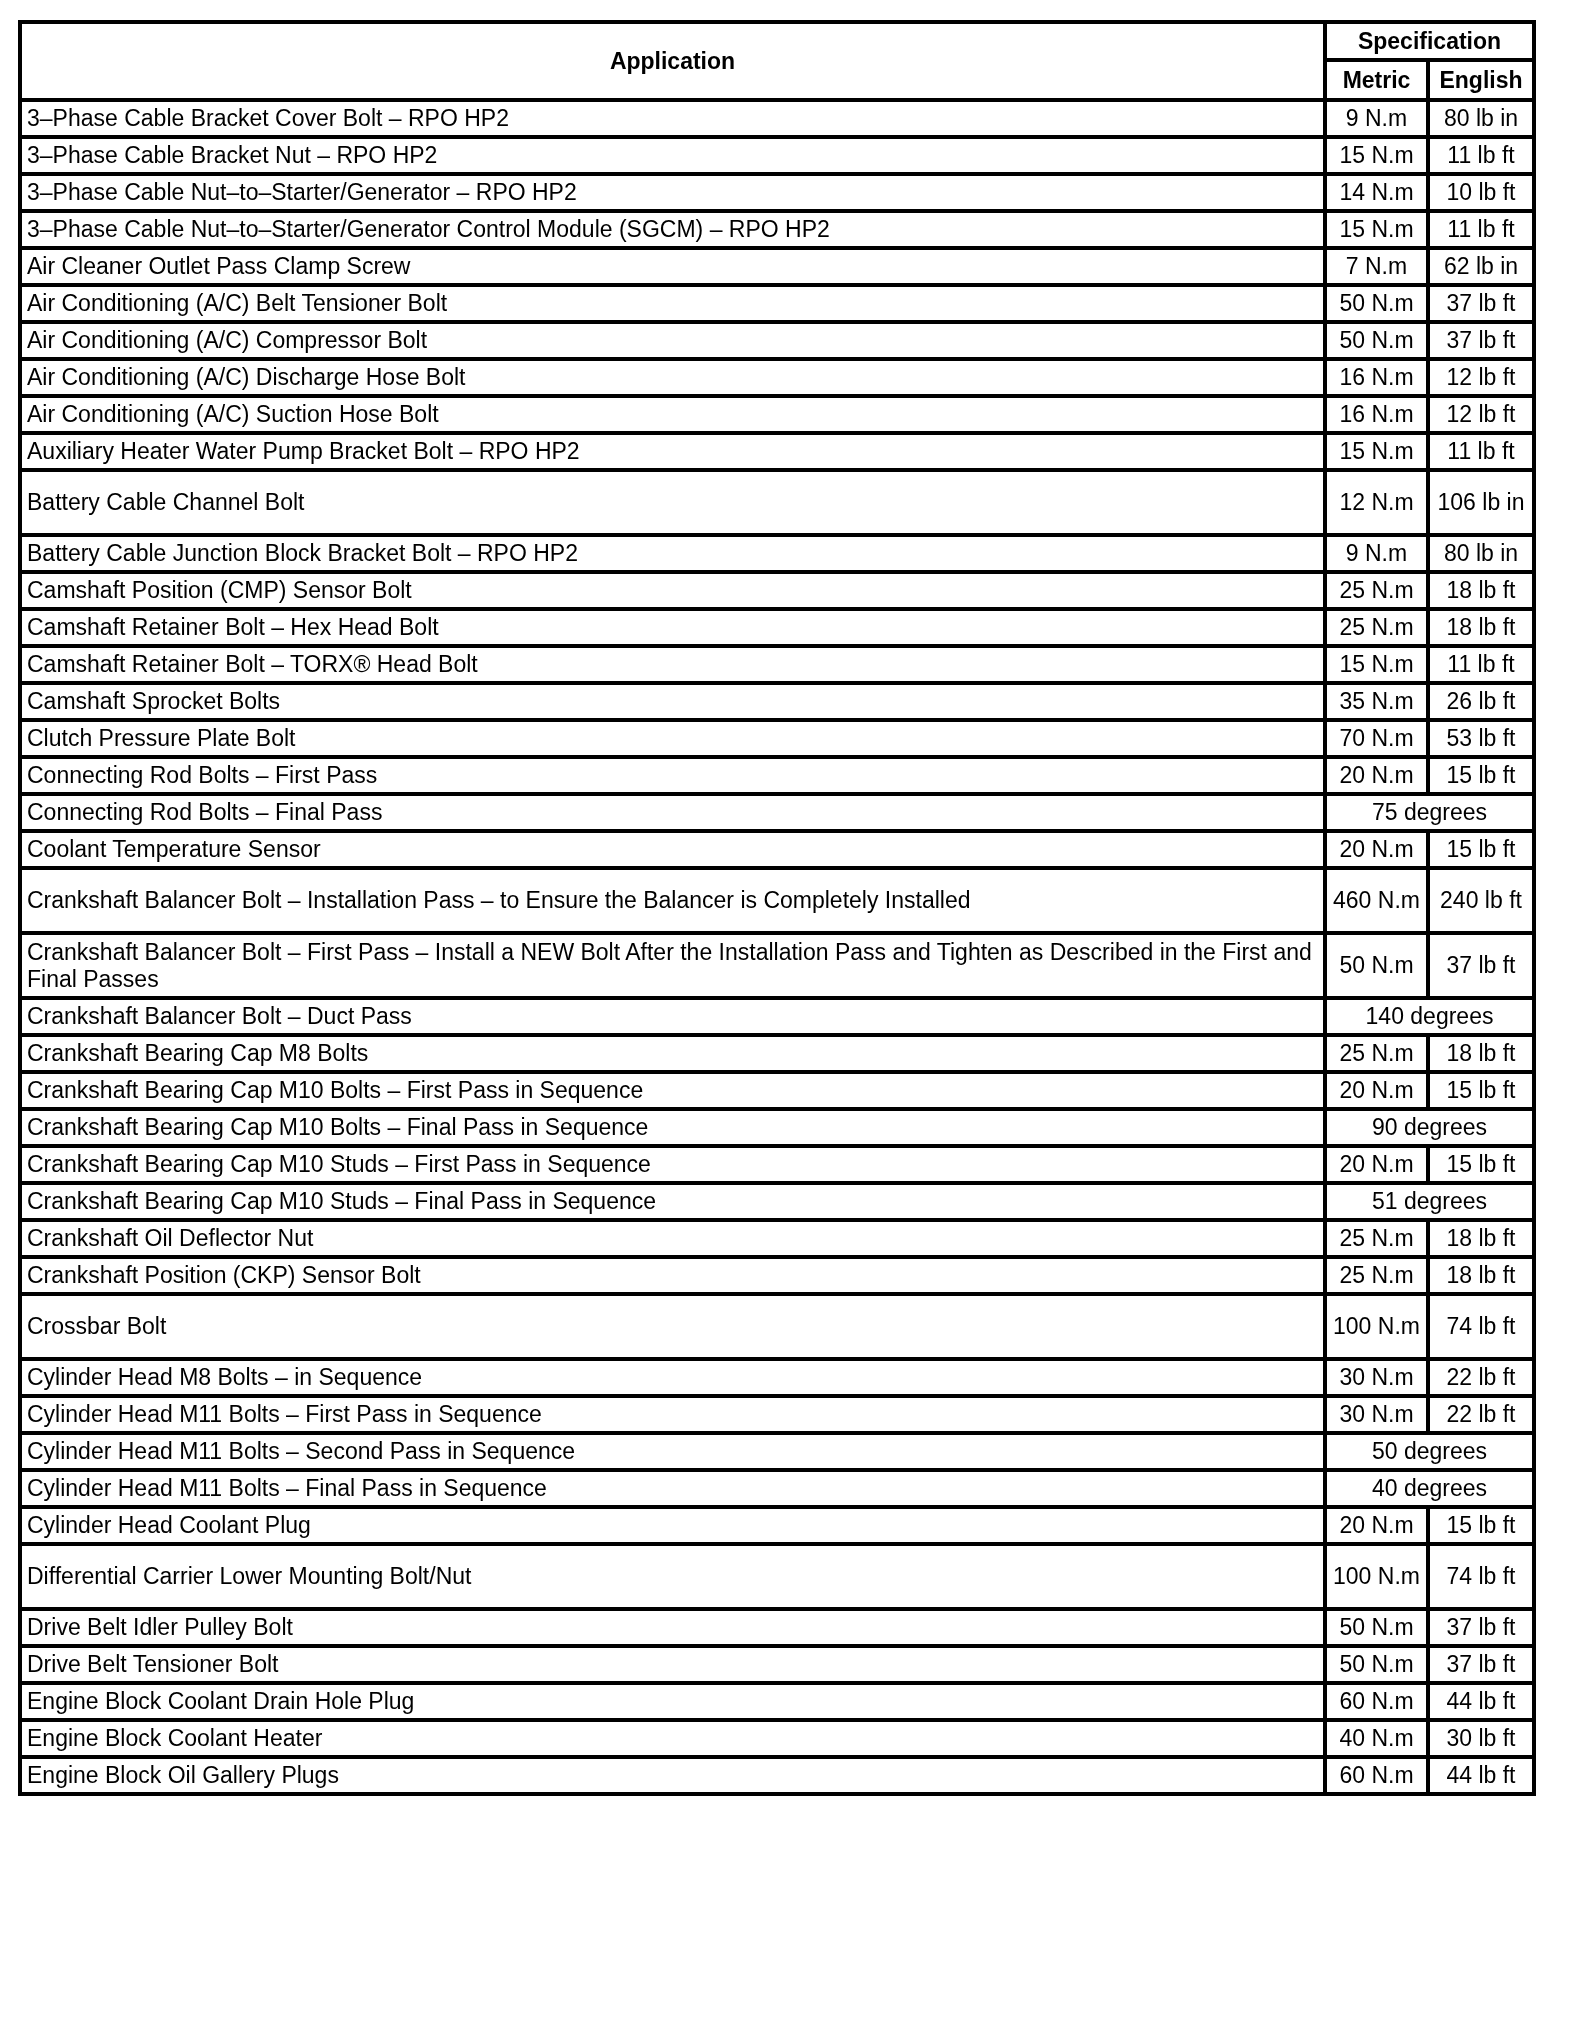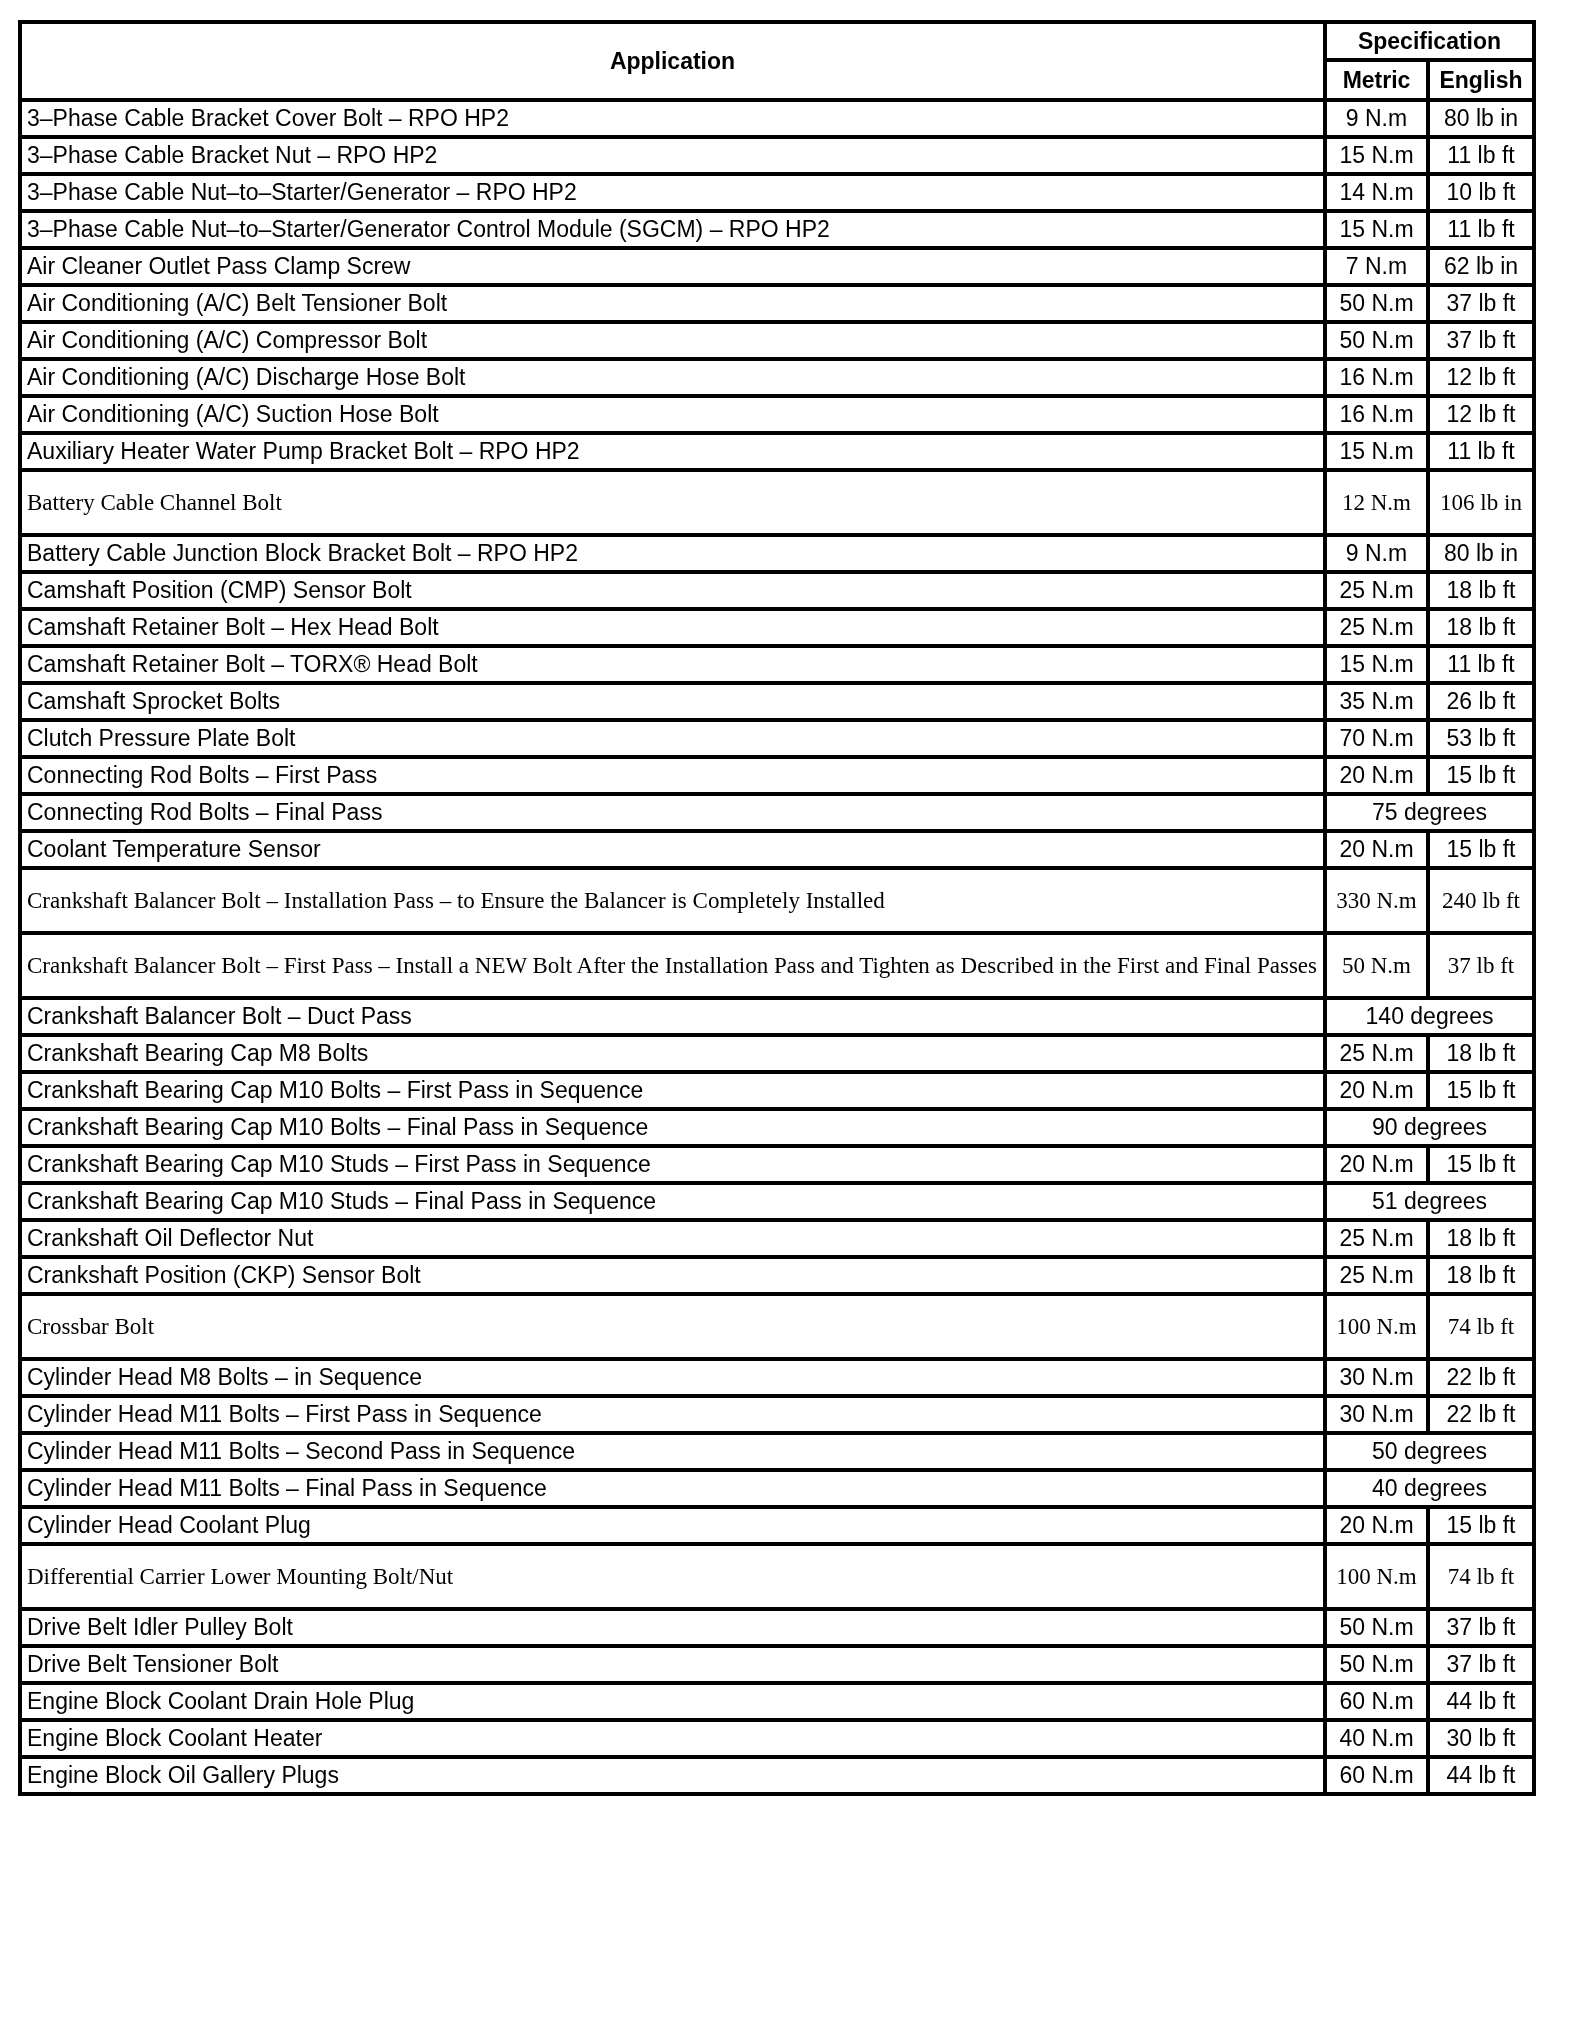--- a/index.html
+++ b/index.html
@@ -16,21 +16,21 @@
   col.c-met { width:103px; }
   col.c-eng { width:106px; }
   th { font-weight:bold; text-align:center; font-size:23px; }
   tr.hdr1 th { height:34px; }
   tr.hdr2 th { height:36px; border-top-width:3px; }
   th.metric-h, th.english-h { border-left-width:3px; }
   td.app { text-align:left; padding-left:5px; }
   td.met, td.eng, td.span { text-align:center; padding:0 2px; }
   td.eng { border-left-width:3px; }
   tr.row td { height:33px; }
-  tr.row.tall td { height:61px;font-family:Liberation Serif, serif; }
+  tr.row.tall td { height:61px; }
 </style>
 </head>
 <body>
 
 <table class="spec">
   <colgroup>
     <col class="c-app">
       <col class="c-met">
       <col class="c-eng">
   </colgroup>
@@ -139,21 +139,21 @@
         <td class="app">Connecting Rod Bolts – Final Pass</td>
         <td class="span" colspan="2">75 degrees</td>
       </tr>
       <tr class="row">
         <td class="app">Coolant Temperature Sensor</td>
         <td class="met">20 N.m</td>
         <td class="eng">15 lb ft</td>
       </tr>
       <tr class="row tall">
         <td class="app">Crankshaft Balancer Bolt – Installation Pass – to Ensure the Balancer is Completely Installed</td>
-        <td class="met">330 N.m</td>
+        <td class="met">460 N.m</td>
         <td class="eng">240 lb ft</td>
       </tr>
       <tr class="row tall">
         <td class="app">Crankshaft Balancer Bolt – First Pass – Install a NEW Bolt After the Installation Pass and Tighten as Described in the First and Final Passes</td>
         <td class="met">50 N.m</td>
         <td class="eng">37 lb ft</td>
       </tr>
       <tr class="row">
         <td class="app">Crankshaft Balancer Bolt – Duct Pass</td>
         <td class="span" colspan="2">140 degrees</td>

